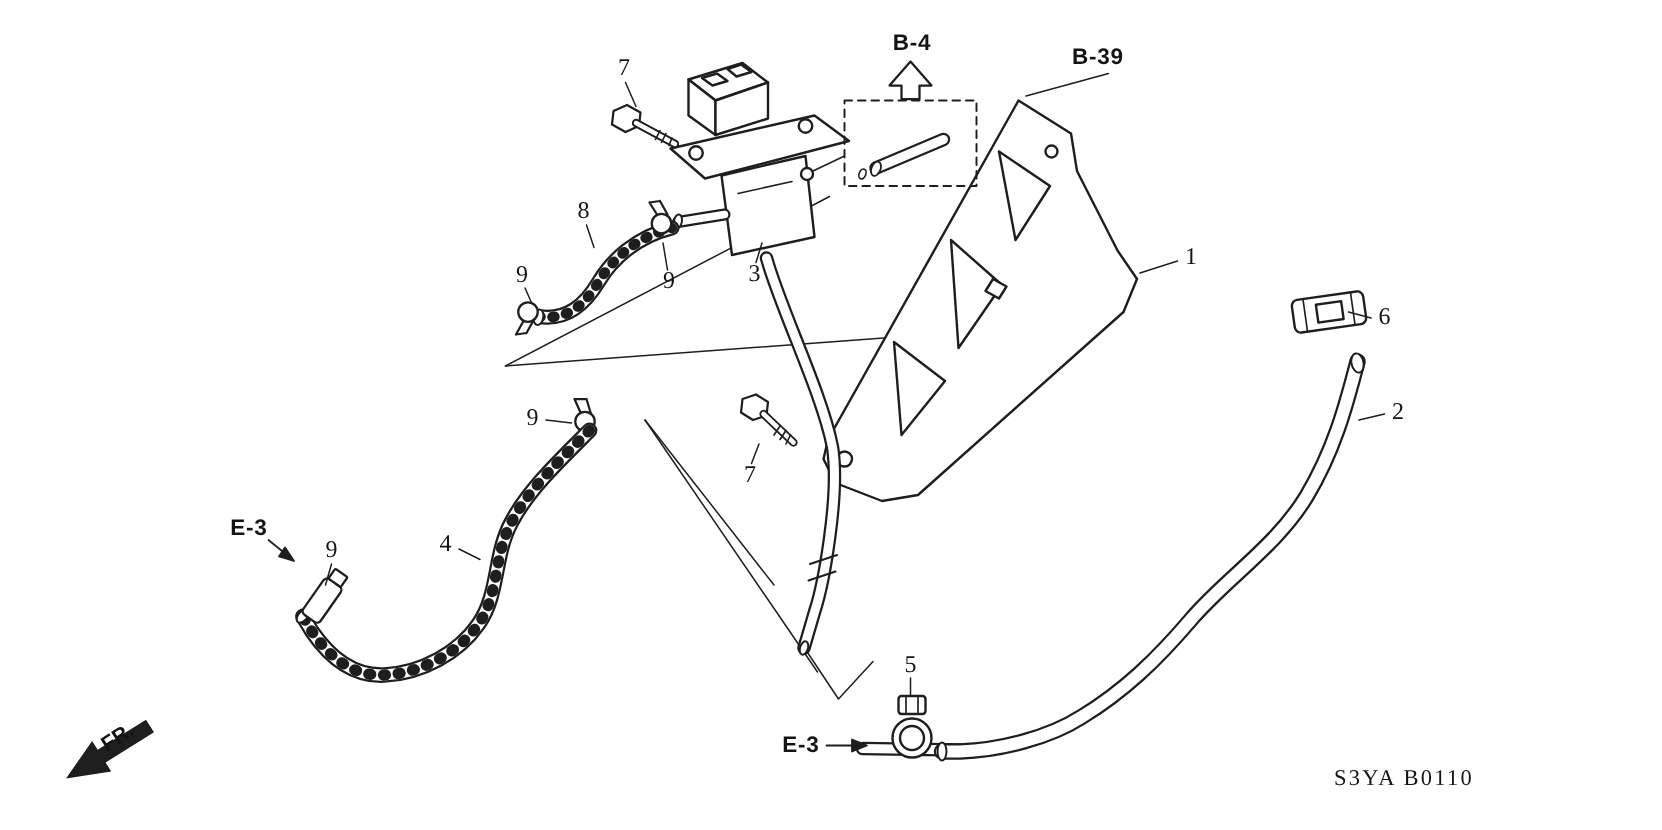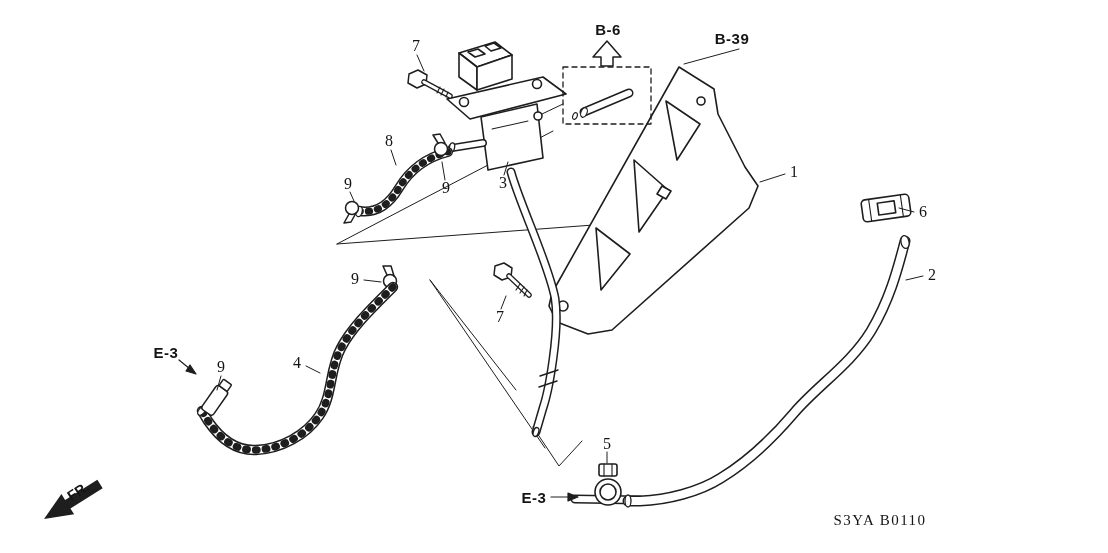--- a/index.html
+++ b/index.html
@@ -180,35 +180,35 @@
         <path d="M923,276 L906,280"></path>
         <path d="M364,280 L381,282"></path>
         <path d="M501,309 L506,296"></path>
         <path d="M221,376 L217,390"></path>
         <path d="M306,366 L320,373"></path>
         <path d="M607,452 L607,463"></path>
       </g>
     </g>
   </svg>
 
-  <div class="label ref" style="left:608px;top:29px">B-6</div>
+  <div class="label ref" style="left:608px;top:29px">B-4</div>
   <div class="label ref" style="left:732px;top:38px">B-39</div>
   <div class="label ref" style="left:166px;top:352px">E-3</div>
   <div class="label ref" style="left:534px;top:497px">E-3</div>
 
   <div class="label" style="left:416px;top:46px">7</div>
   <div class="label" style="left:389px;top:141px">8</div>
   <div class="label" style="left:348px;top:184px">9</div>
   <div class="label" style="left:446px;top:188px">9</div>
   <div class="label" style="left:503px;top:183px">3</div>
   <div class="label" style="left:794px;top:172px">1</div>
   <div class="label" style="left:923px;top:212px">6</div>
   <div class="label" style="left:932px;top:275px">2</div>
   <div class="label" style="left:355px;top:279px">9</div>
   <div class="label" style="left:500px;top:317px">7</div>
   <div class="label" style="left:221px;top:367px">9</div>
   <div class="label" style="left:297px;top:363px">4</div>
   <div class="label" style="left:607px;top:444px">5</div>
 
   <div class="label fr" style="left:78px;top:491px">FR.</div>
-  <div class="label code" style="left:880px;top:520px">S3YA B0110</div>
+  <div class="label code" style="left:936px;top:520px">S3YA B0110</div>
 
 </div>
 
 </body></html>

